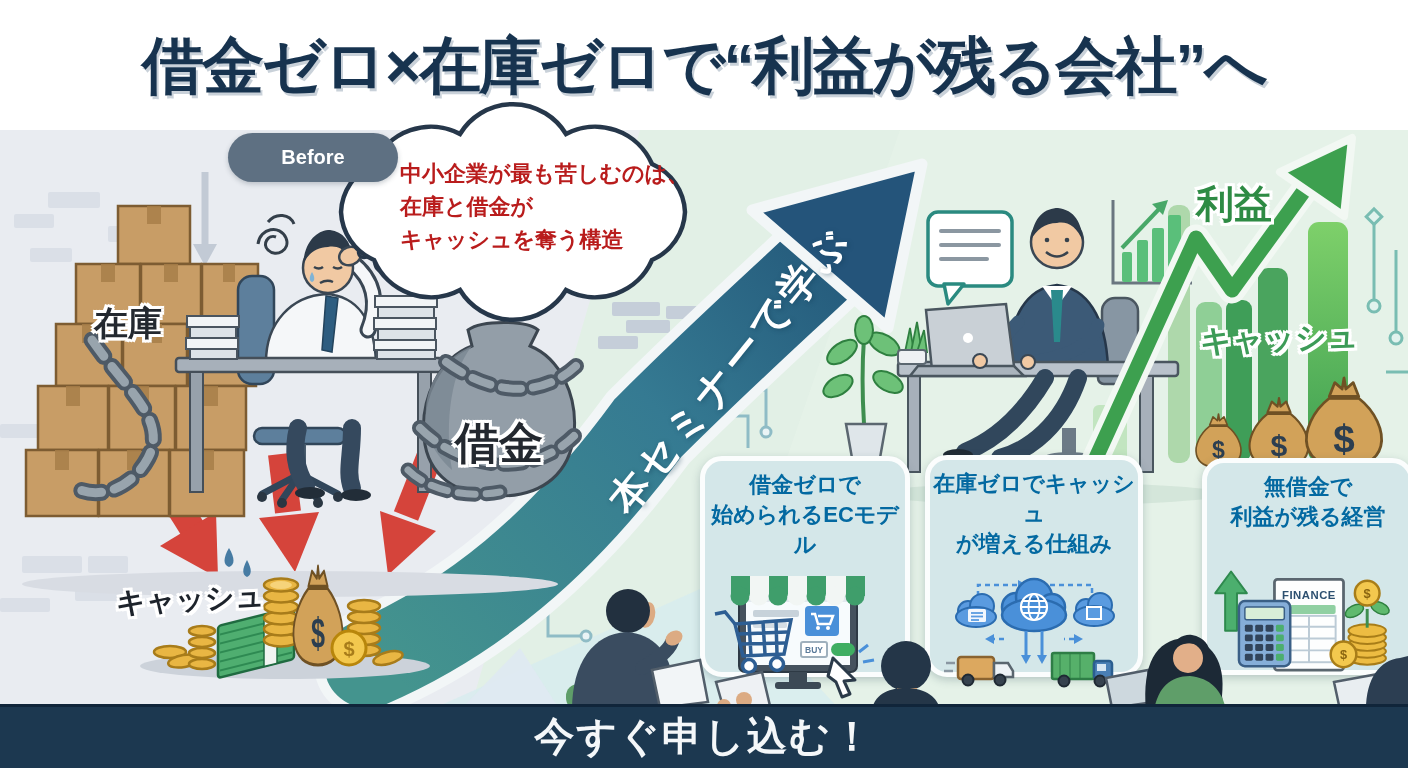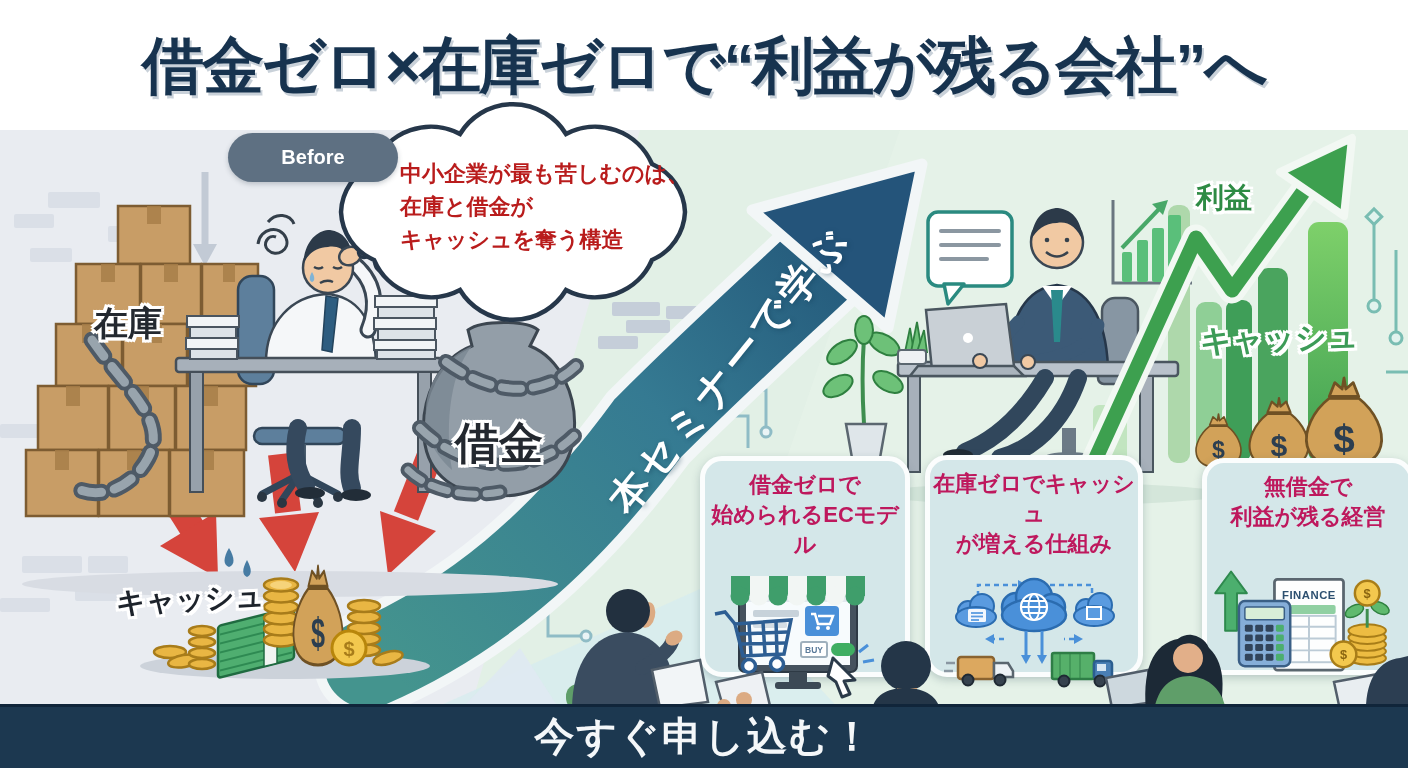--- a/index.html
+++ b/index.html
@@ -16,31 +16,31 @@
          box-shadow:0 2px 5px rgba(30,80,70,.25);}
   .cloud-text{position:absolute;left:400px;top:157px;width:298px;font-size:22px;line-height:33px;
          font-weight:900;color:#b91c1c;z-index:2;}
   .cloud-text .c{text-align:center;}
   .olabel{position:absolute;font-weight:900;z-index:2;white-space:nowrap;
     text-shadow:-3px -3px 0 #fff,3px -3px 0 #fff,-3px 3px 0 #fff,3px 3px 0 #fff,
                 -3px 0 0 #fff,3px 0 0 #fff,0 -3px 0 #fff,0 3px 0 #fff;}
   .lbl-zaiko{left:94px;top:301px;font-size:34px;color:#23282f;}
   .lbl-shakkin{left:455px;top:414px;font-size:44px;color:#23282f;}
   .lbl-cash-l{left:116px;top:580px;font-size:29px;color:#1d232b;transform:rotate(-3deg);}
-  .lbl-rieki{left:1196px;top:179px;font-size:28px;color:#2e8b44;}
+  .lbl-rieki{left:1196px;top:179px;font-size:38px;color:#2e8b44;}
   .lbl-cash-r{left:1200px;top:318px;font-size:31px;color:#3c9b57;transform:rotate(-2deg);}
   .arrow-label{position:absolute;left:556px;top:352px;width:330px;text-align:center;font-size:40px;font-weight:900;
          color:#ffffff;transform:rotate(-51deg);letter-spacing:4px;z-index:2;white-space:nowrap;
          text-shadow:0 2px 5px rgba(15,55,80,.4);}
   .card{position:absolute;background:#d4e7e9;border:5px solid #fbfdfd;border-radius:22px;
         box-shadow:0 3px 8px rgba(60,90,100,.28);z-index:3;box-sizing:border-box;}
   .card1{left:700px;top:456px;width:210px;height:221px;}
   .card2{left:925px;top:455px;width:218px;height:222px;}
   .card3{left:1170px;top:458px;width:212px;height:217px;margin-left:32px;}
-  .card .ct{margin-top:9px;text-align:center;font-size:22px;line-height:30px;font-weight:900;color:#be185d;}
+  .card .ct{margin-top:9px;text-align:center;font-size:22px;line-height:30px;font-weight:900;color:#0369a1;}
   .card svg{display:block;margin:0 auto;}
   .cta{position:absolute;left:0;top:704px;width:1408px;height:64px;background:#1c3850;z-index:6;
        text-align:center;border-top:3px solid #10253a;box-sizing:border-box;cursor:pointer;}
   .cta span{display:inline-block;line-height:59px;font-size:40px;font-weight:900;color:#f4f7f9;letter-spacing:2px;}
 </style>
 </head>
 <body>
 
 <div class="stage">
 

